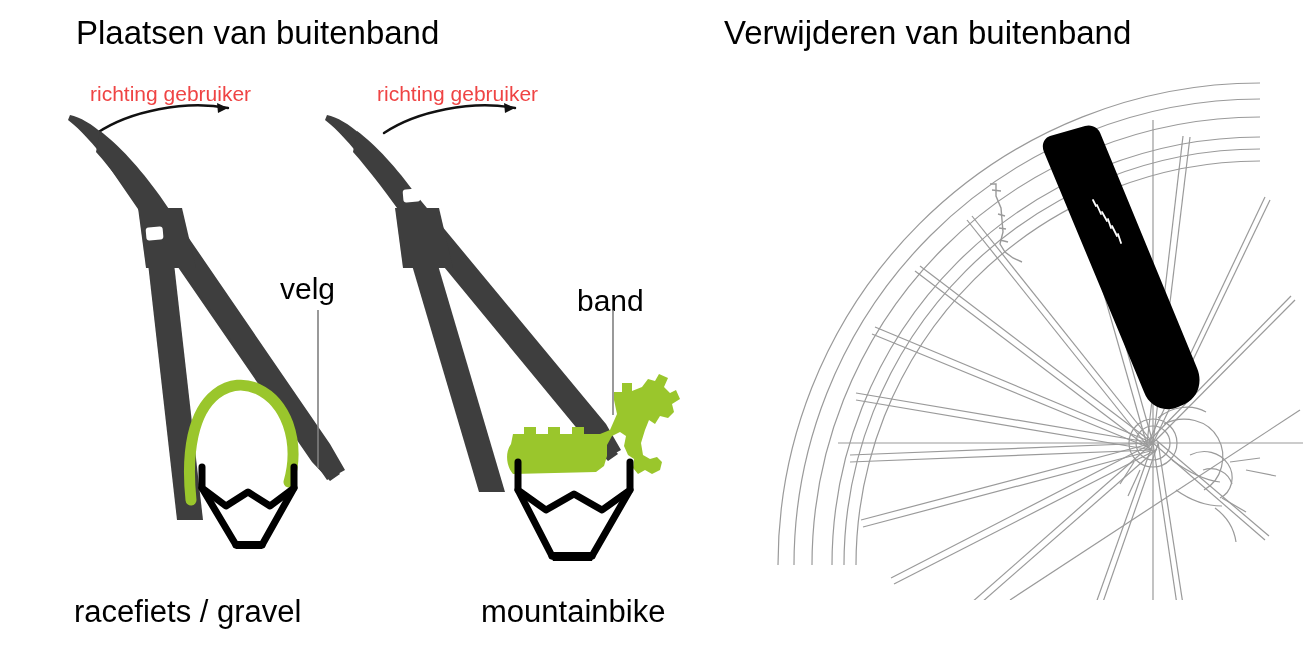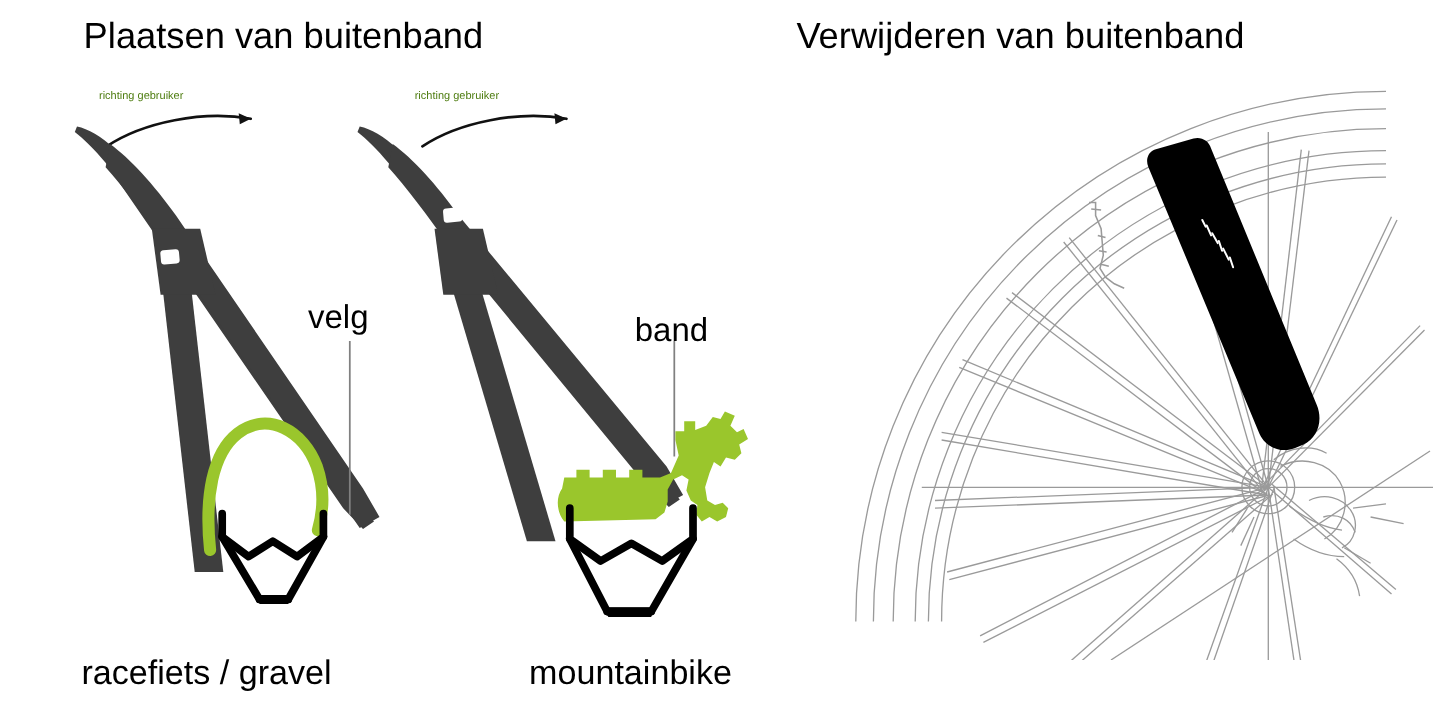--- a/index.html
+++ b/index.html
@@ -33,22 +33,22 @@
     position: absolute;
     font-size: 31px;
     color: #000;
     white-space: nowrap;
   }
   #caption-road { left: 74px;  top: 594px; }
   #caption-mtb  { left: 481px; top: 594px; }
 
   .small-label {
     position: absolute;
-    font-size: 10px;
-    color: #4d7c0f;
+    font-size: 21px;
+    color: #ef4444;
     white-space: nowrap;
   }
   #dir-label-1 { left: 90px;  top: 82px; }
   #dir-label-2 { left: 377px; top: 82px; }
 
   .part-label {
     position: absolute;
     font-size: 30px;
     color: #000;
     white-space: nowrap;

